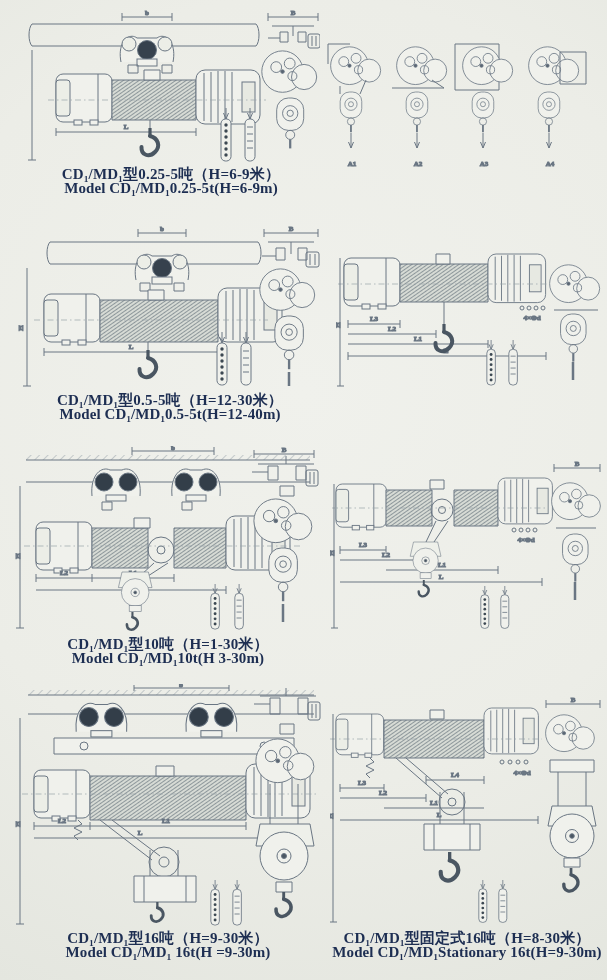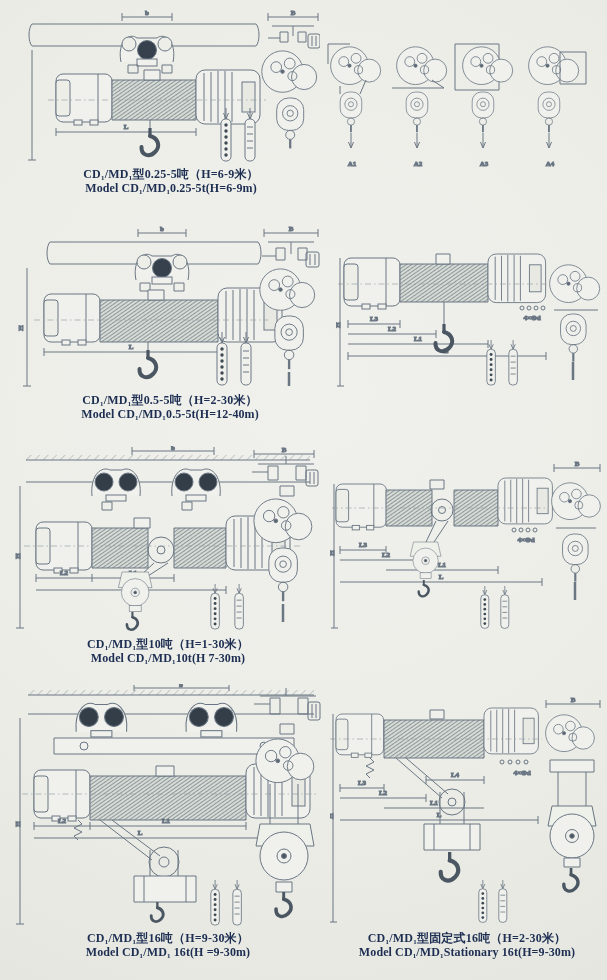--- a/index.html
+++ b/index.html
@@ -8,21 +8,21 @@
     background:radial-gradient(circle at 50% 40%, #f0f1ec 0%, #ecede7 60%, #e4e6df 100%);
     font-family:"Liberation Serif", serif;
   }
   .cell{position:absolute;margin:0;display:flex;flex-direction:column;align-items:center;}
   .cell svg{display:block;color:#6a7683;}
   .cell svg line,.cell svg path,.cell svg polygon,.cell svg rect,.cell svg circle{vector-effect:non-scaling-stroke;}
   .ln{stroke:currentColor;stroke-width:1;fill:none;}
   .cl{stroke:#9aa3ab;stroke-width:0.7;stroke-dasharray:6 3 1.5 3;fill:none;}
   .t{fill:#34425f;font:700 7px "Liberation Serif", serif;text-anchor:middle;}
   .caption{margin-top:2px;text-align:center;color:#1d2e52;font-weight:bold;
-    font-size:12px;line-height:13.5px;letter-spacing:.2px;white-space:nowrap;}
+    font-size:15px;line-height:13.5px;letter-spacing:.2px;white-space:nowrap;}
   .caption .en{letter-spacing:.1px;}
 </style>
 </head>
 <body>
 
 <div class="page">
 
 <svg width="0" height="0" style="position:absolute" aria-hidden="true">
 <defs>
   <pattern id="hatch" width="3" height="3" patternUnits="userSpaceOnUse" patternTransform="rotate(55)">
@@ -241,21 +241,21 @@
       <rect x="288" y="28" width="13" height="15" rx="2"></rect>
           <line x1="292" y1="30" x2="292" y2="41"></line>
           <line x1="297" y1="30" x2="297" y2="41"></line>
       <line x1="244" y1="32" x2="258" y2="32"></line>
       <use href="#g-sidebody" transform="translate(240,44) scale(0.9)"></use>
       <use href="#g-hookblk" transform="translate(254,92) scale(0.95)"></use>
       <line x1="271" y1="148" x2="271" y2="162" stroke-width="2.5"></line>
     </g>
   </svg>
   <figcaption class="caption">
-    <div class="zh">CD₁/MD₁型0.5-5吨（H=2-30米）</div>
+    <div class="zh">CD₁/MD₁型0.5-5吨（H=12-30米）</div>
     <div class="en">Model CD₁/MD₁0.5-5t(H=12-40m)</div>
   </figcaption>
 </figure>
 
 <figure class="cell" style="left:336px;top:240px;width:268px;height:198px">
   <svg width="268" height="152" viewBox="0 0 268 152">
     <g class="ln">
       <use href="#g-motorL" transform="translate(8,18)"></use>
       <rect x="64" y="24" width="88" height="38" fill="url(#hatch)"></rect>
       <rect x="100" y="14" width="14" height="10" fill="#f0f1ec"></rect>
@@ -348,21 +348,21 @@
       <rect x="266" y="40" width="14" height="10"></rect>
       <use href="#g-sidebody" transform="translate(238,52) scale(0.95)"></use>
       <use href="#g-hookblk" transform="translate(252,102) scale(0.95)"></use>
       <line x1="269" y1="158" x2="269" y2="176" stroke-width="2.5"></line>
       <use href="#g-pendantA" transform="translate(196,138) scale(0.85)"></use>
       <use href="#g-pendantB" transform="translate(220,138) scale(0.85)"></use>
     </g>
   </svg>
   <figcaption class="caption">
     <div class="zh">CD₁/MD₁型10吨（H=1-30米）</div>
-    <div class="en">Model CD₁/MD₁10t(H 7-30m)</div>
+    <div class="en">Model CD₁/MD₁10t(H 3-30m)</div>
   </figcaption>
 </figure>
 
 <figure class="cell" style="left:330px;top:458px;width:274px;height:220px">
   <svg width="274" height="178" viewBox="0 0 274 178">
     <g class="ln">
       <use href="#g-motorL" transform="translate(6,26) scale(0.9)"></use>
       <rect x="56" y="32" width="46" height="36" fill="url(#hatch)"></rect>
       <circle cx="112" cy="52" r="11"></circle>
           <circle cx="112" cy="52" r="3.5"></circle>
@@ -535,18 +535,18 @@
       <circle cx="242" cy="140" r="22" fill="#f0f1ec"></circle>
       <circle cx="242" cy="140" r="6.5"></circle>
           <circle cx="242" cy="140" r="2.3" fill="#4a5662"></circle>
       <rect x="234" y="162" width="16" height="9" fill="#f0f1ec"></rect>
       <use href="#g-hook" transform="translate(230,172) scale(0.85)"></use>
       <use href="#g-pendantA" transform="translate(148,184) scale(0.8)"></use>
       <use href="#g-pendantB" transform="translate(168,184) scale(0.8)"></use>
     </g>
   </svg>
   <figcaption class="caption">
-    <div class="zh">CD₁/MD₁型固定式16吨（H=2-30米）</div>
+    <div class="zh">CD₁/MD₁型固定式16吨（H=8-30米）</div>
     <div class="en">Model CD₁/MD₁Stationary 16t(H=9-30m)</div>
   </figcaption>
 </figure>
 
 </div>
 
 </body></html>

